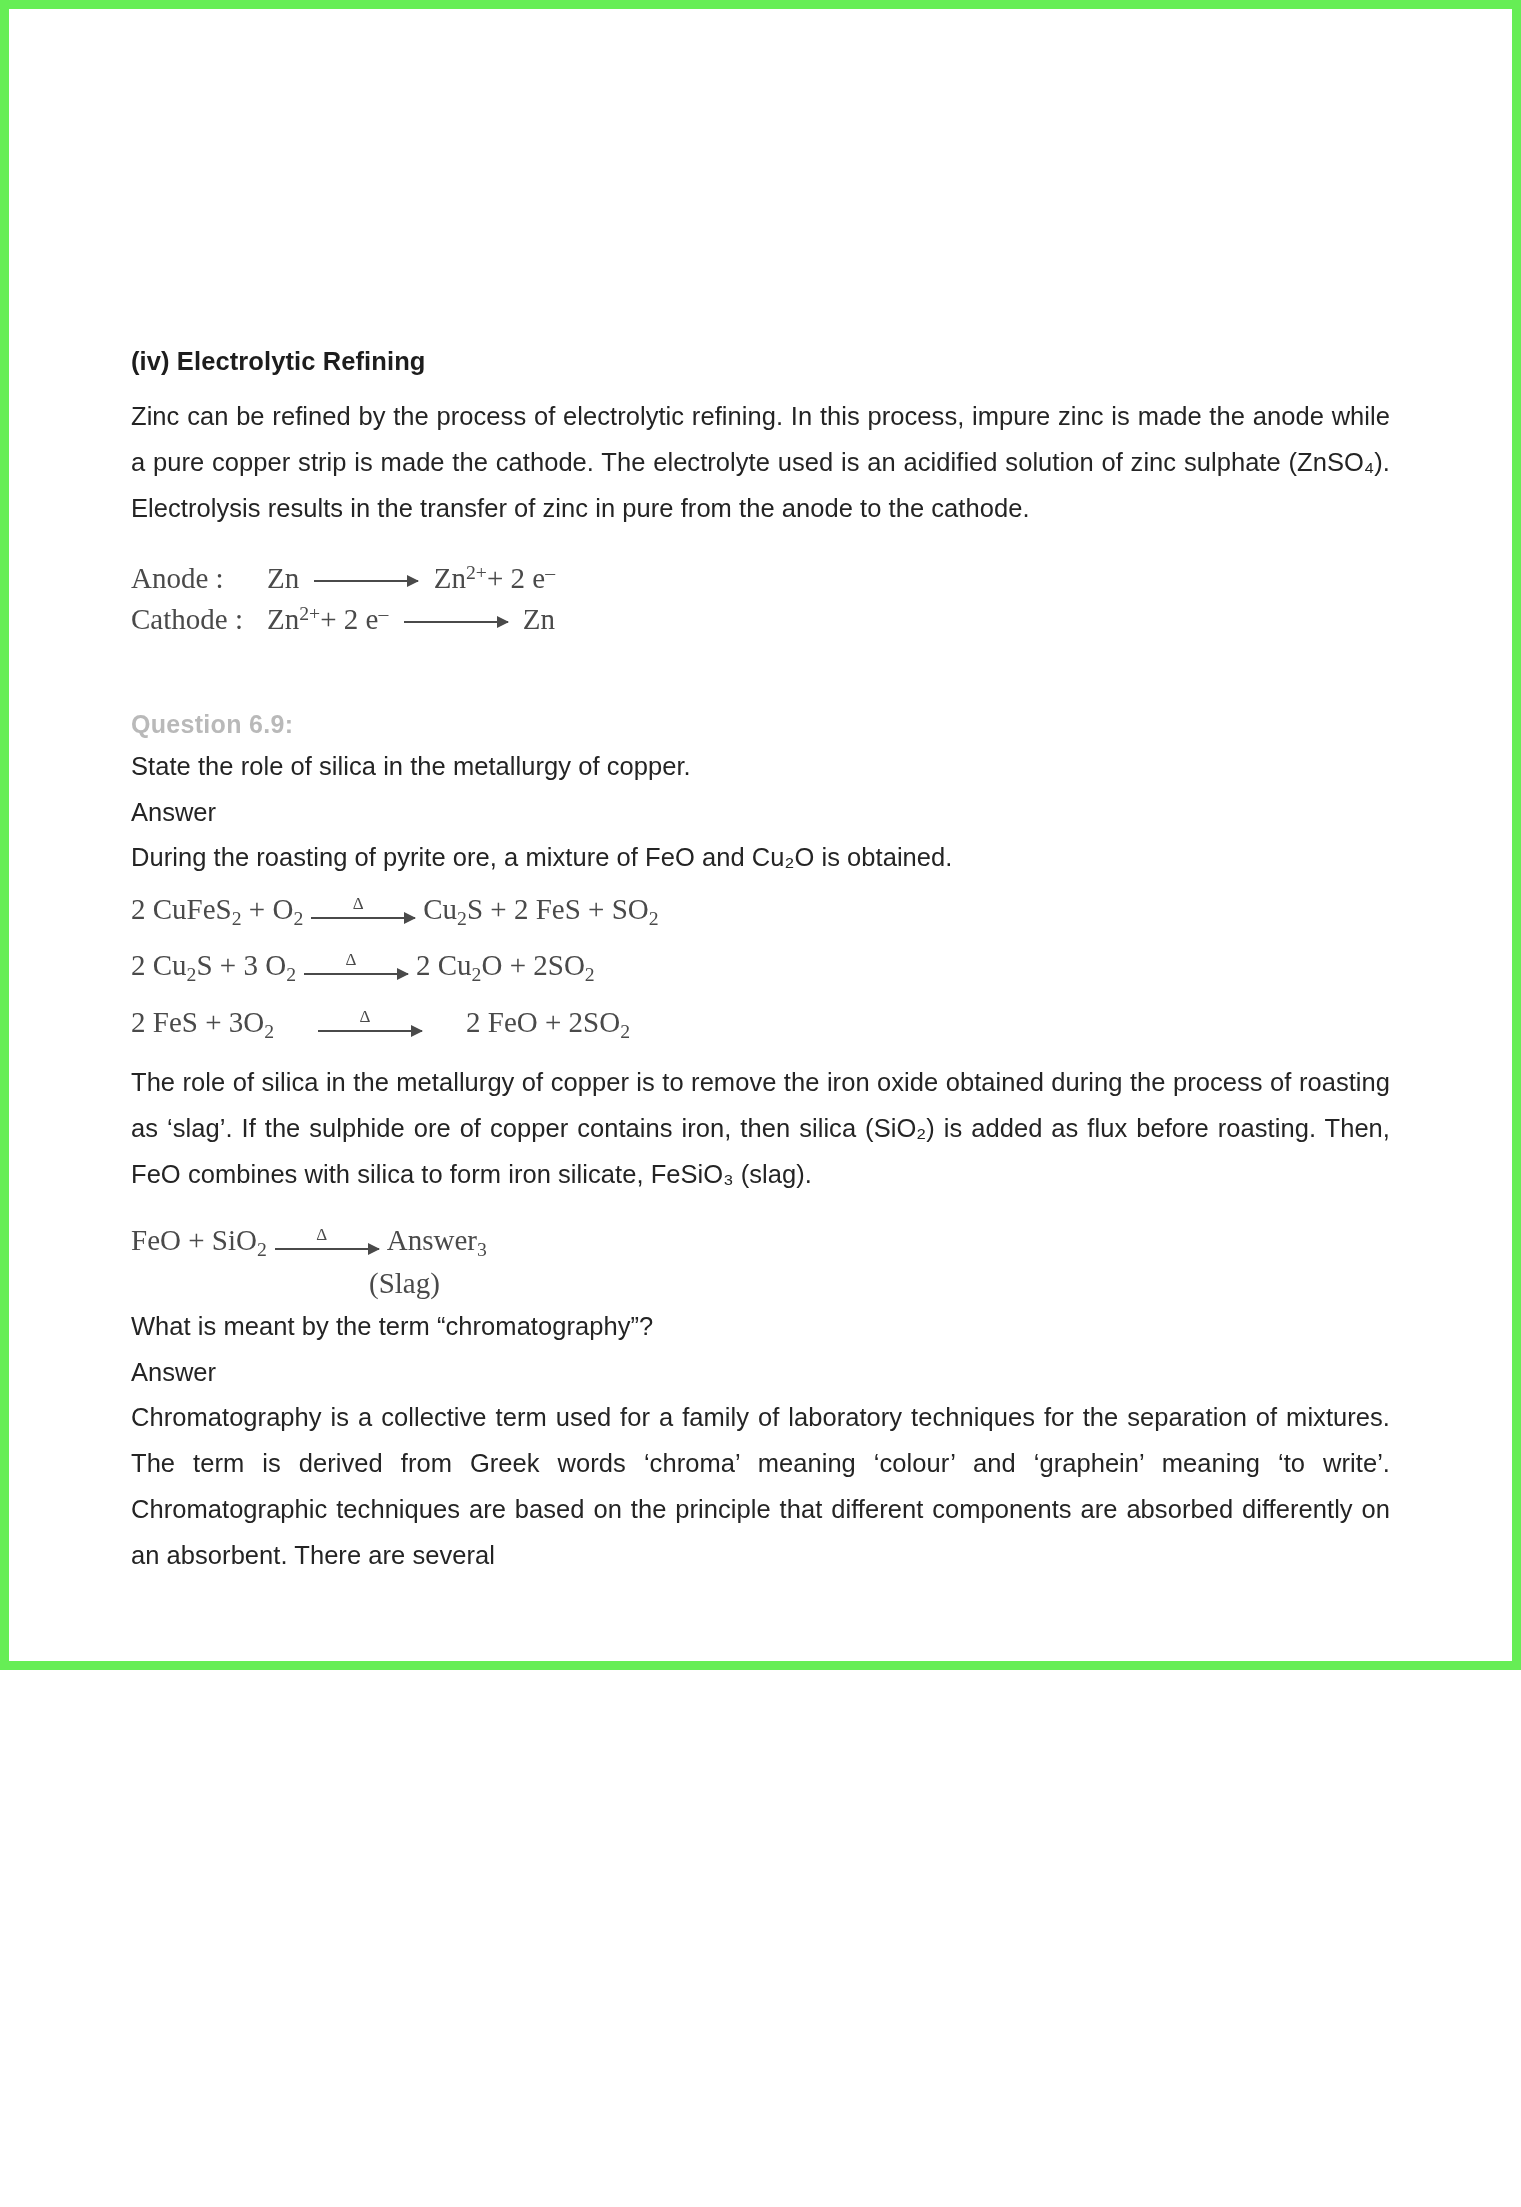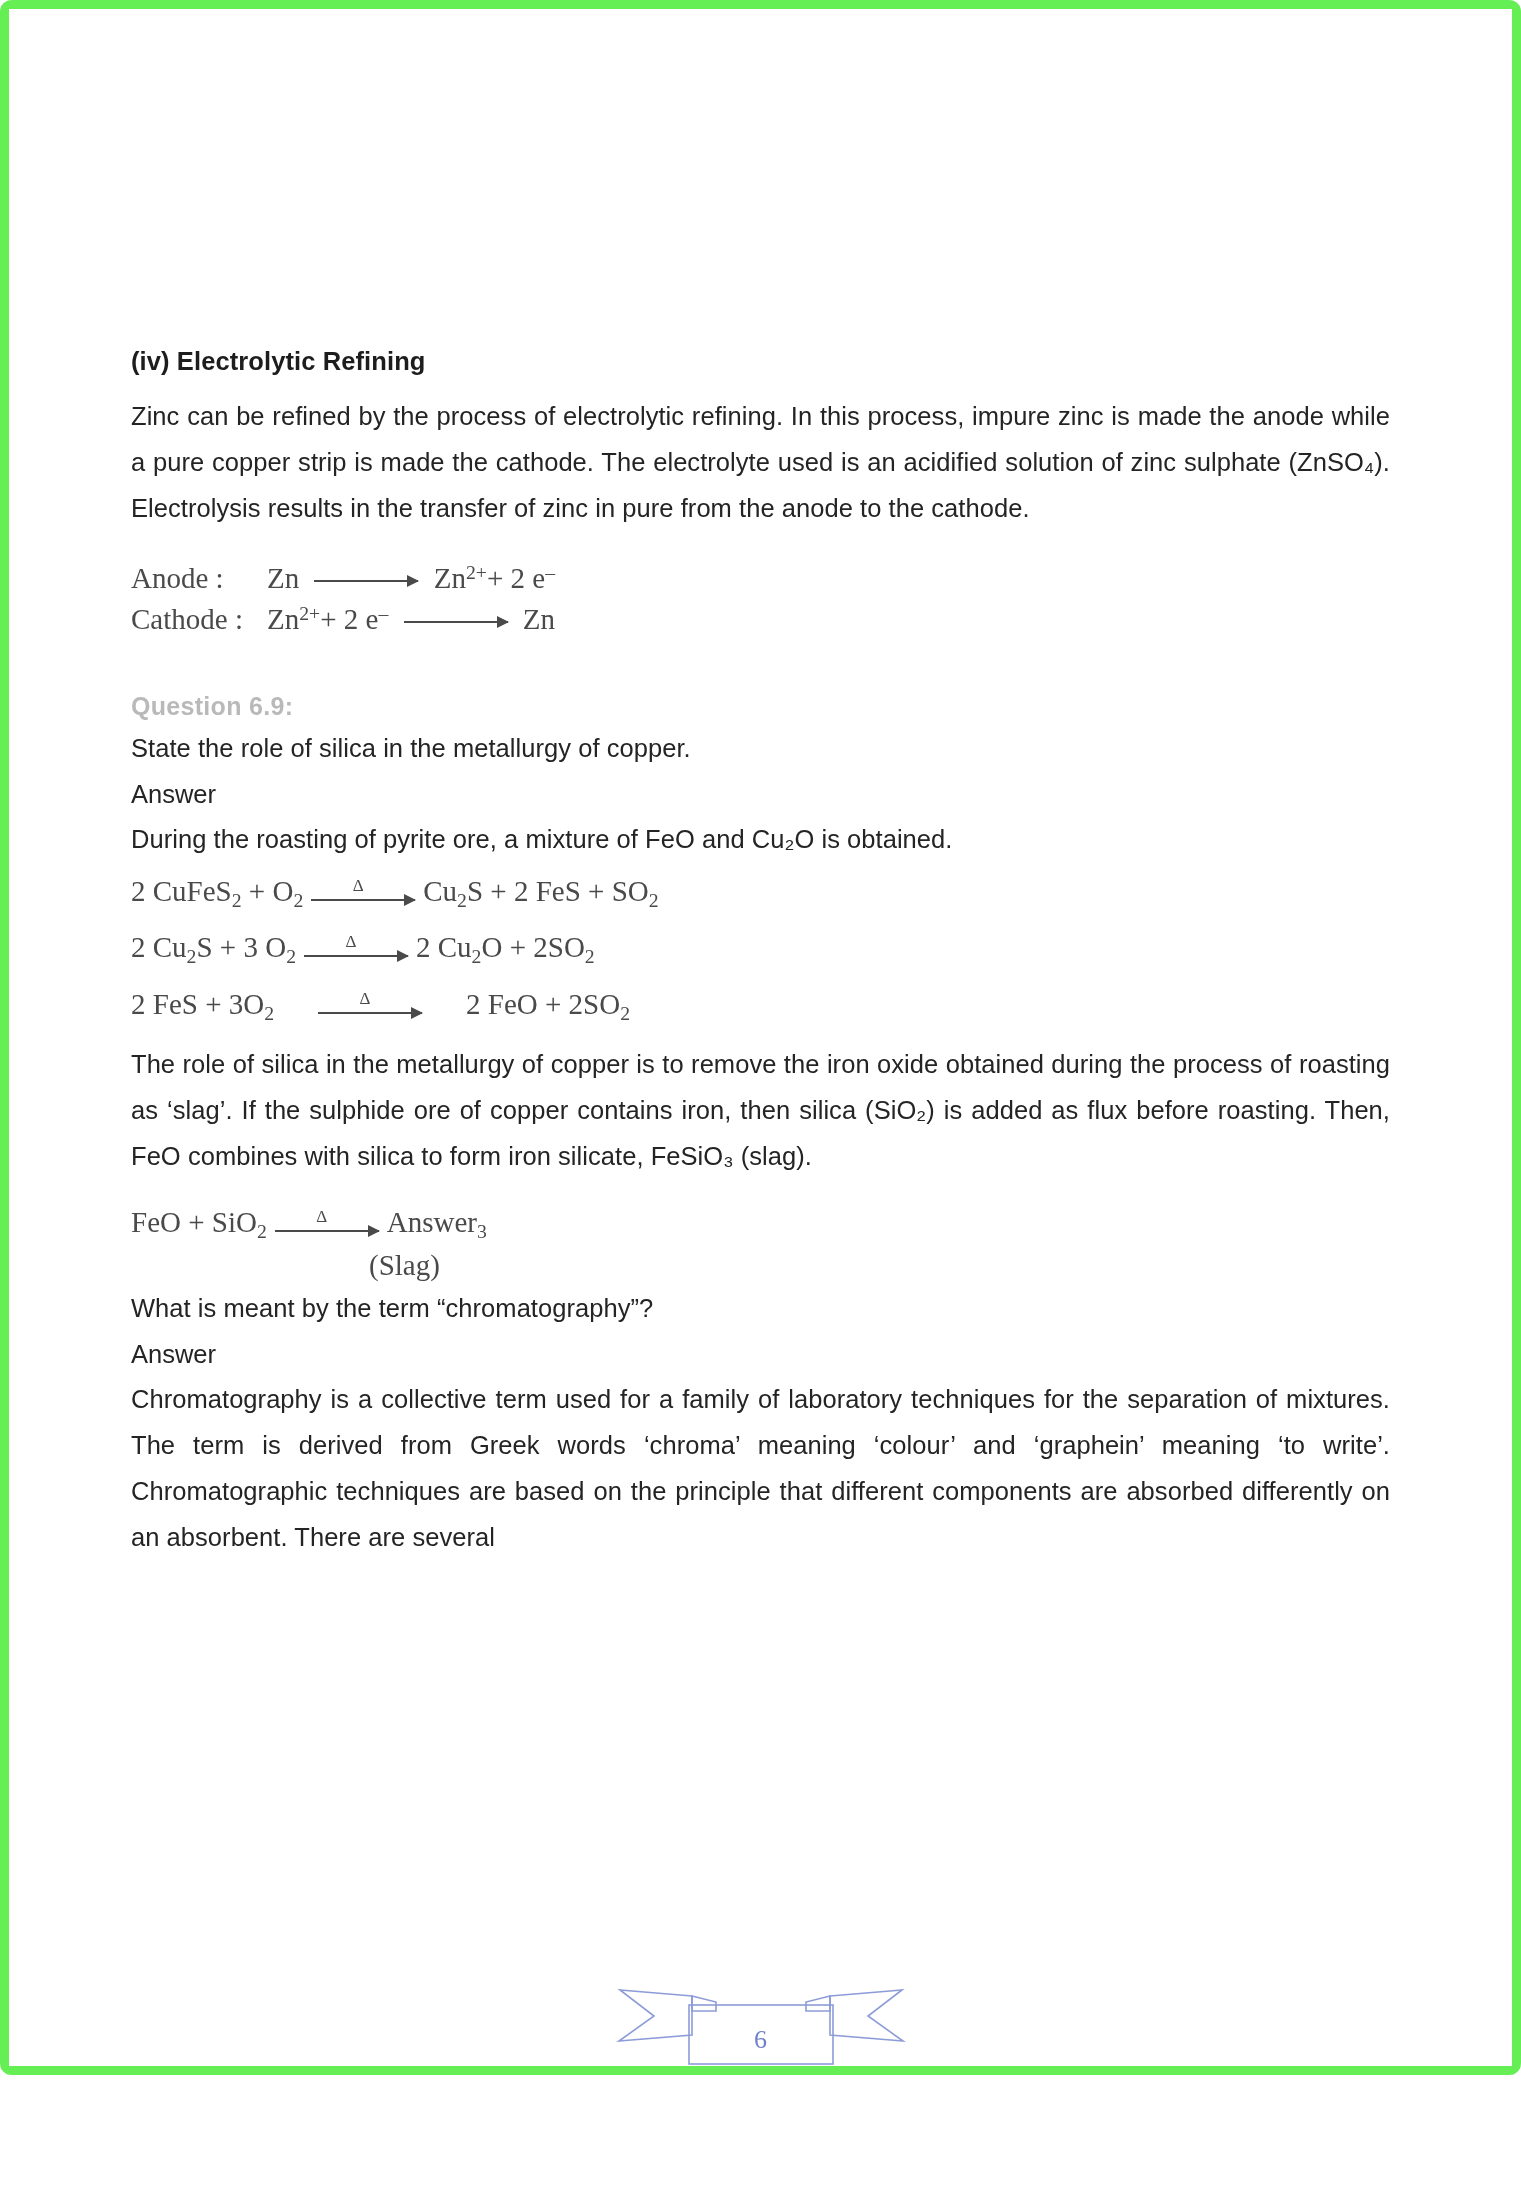--- a/index.html
+++ b/index.html
@@ -4,26 +4,25 @@
 <style>
   html, body {
     margin: 0;
     padding: 0;
     background: #ffffff;
   }
 
   .page {
     position: relative;
     width: 1521px;
-    height: 2075px;
+    height: 1670px;
     box-sizing: border-box;
     background: #ffffff;
     overflow: hidden;
     font-family: "Liberation Sans", sans-serif;
-    border-radius: 12px;
   }
 
   
   .border-edge {
     position: absolute;
     background: #66ee55;
     z-index: 5;
   }
   .border-top    { left: 0; top: 0; width: 1521px; height: 9px; }
   .border-bottom { left: 0; bottom: 0; width: 1521px; height: 9px; }
@@ -202,21 +201,21 @@
           <span>Zn</span><span class="sup">2+</span><span>+ 2 e</span><span class="sup">–</span>
           <span class="arrow arrow-long">
             <span class="arrow-line"></span>
           </span>
           <span>Zn</span>
         </span>
       </div>
 
     </div>
 
-    <p class="question-label" style="margin-top: 46px;">Question 6.9:</p>
+    <p class="question-label" style="margin-top: 64px;">Question 6.9:</p>
 
     <p class="body-par nojustify">State the role of silica in the metallurgy of copper.</p>
 
     <p class="answer-label">Answer</p>
 
     <p class="body-par nojustify">During the roasting of pyrite ore, a mixture of FeO and Cu₂O is obtained.</p>
 
     <div class="eqn-block" id="roast-equations" style="margin-top: 8px;">
         <div class="eqn-row" style="margin-bottom: 14px;">
           <span><span>2 CuFeS</span><span class="sub">2</span><span> + O</span><span class="sub">2</span></span>

